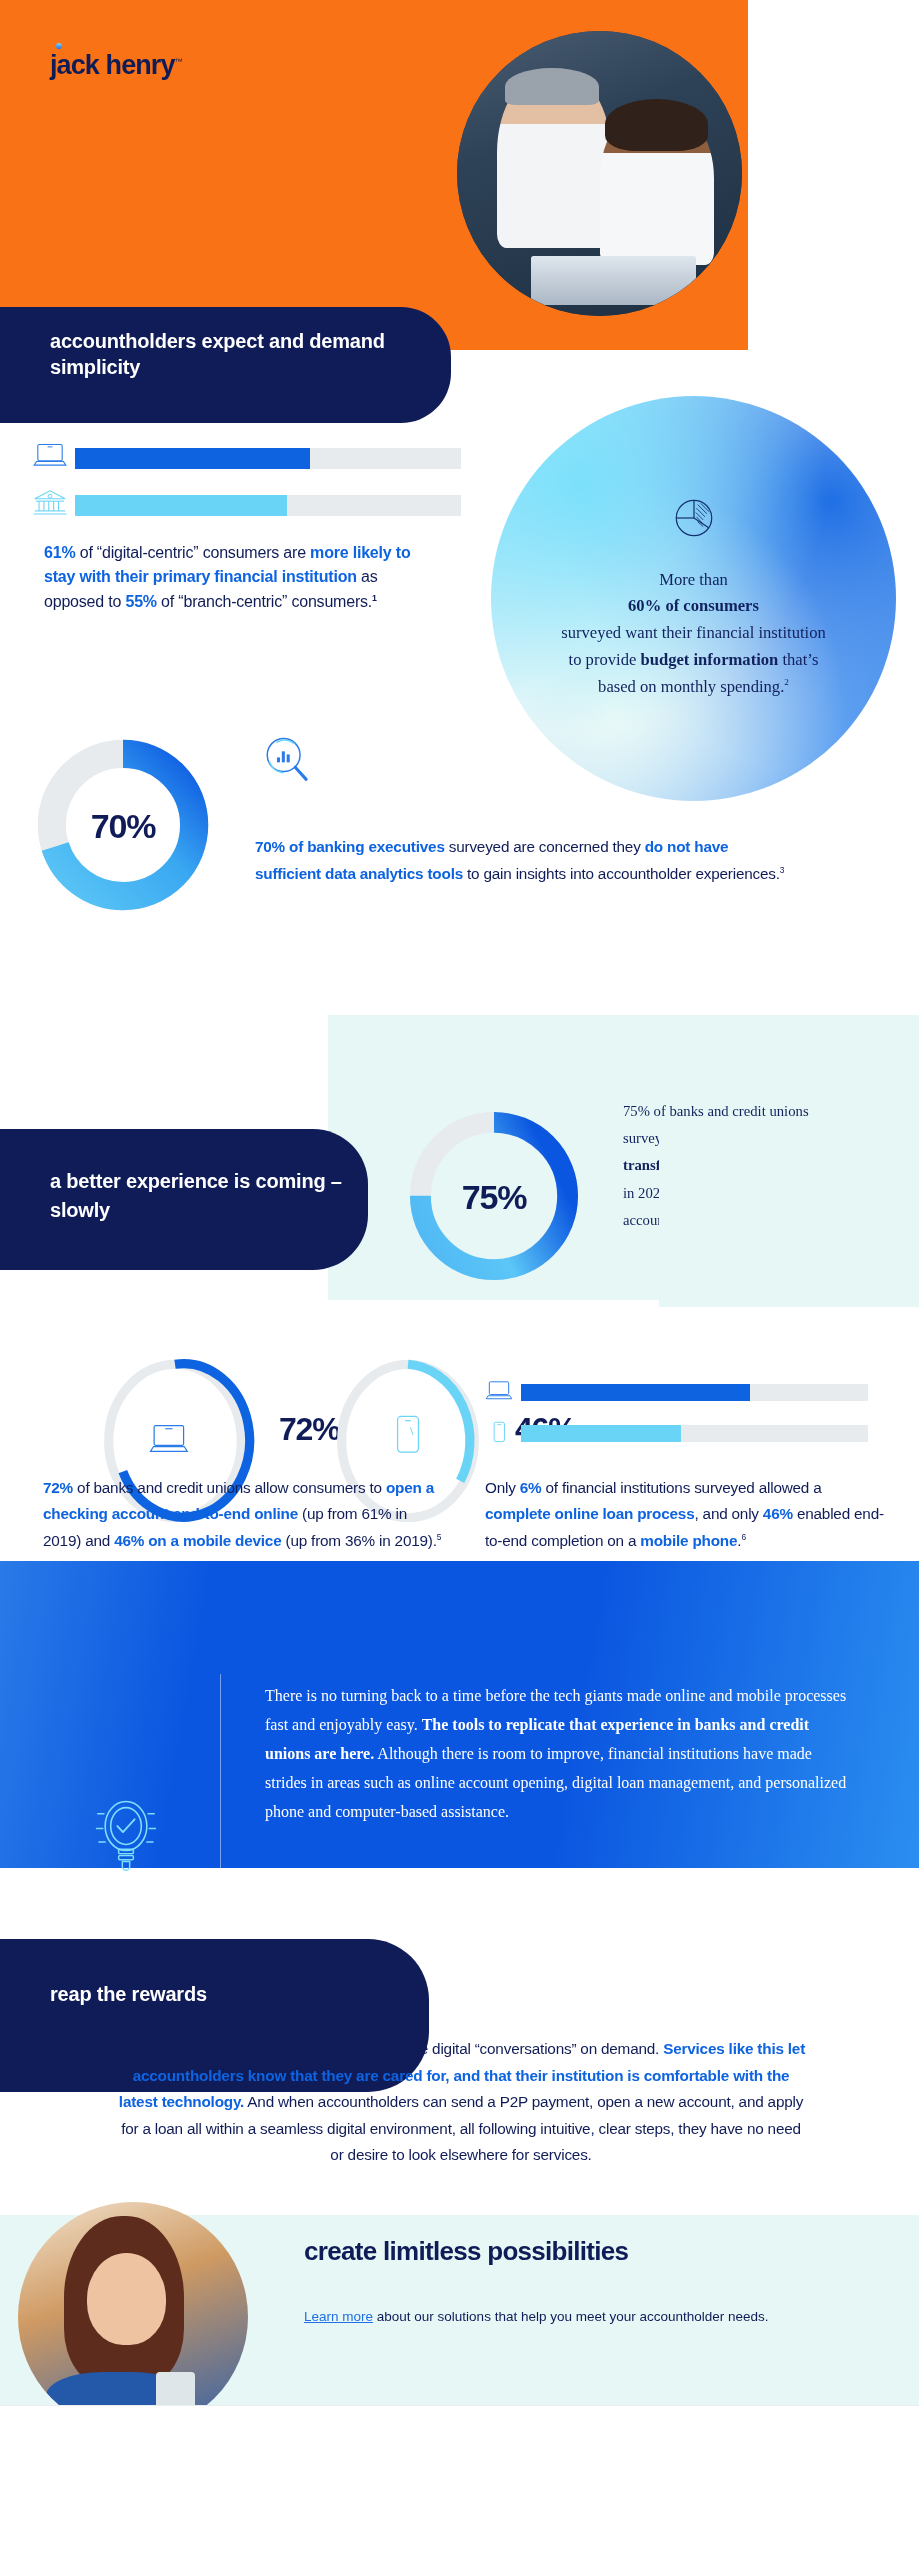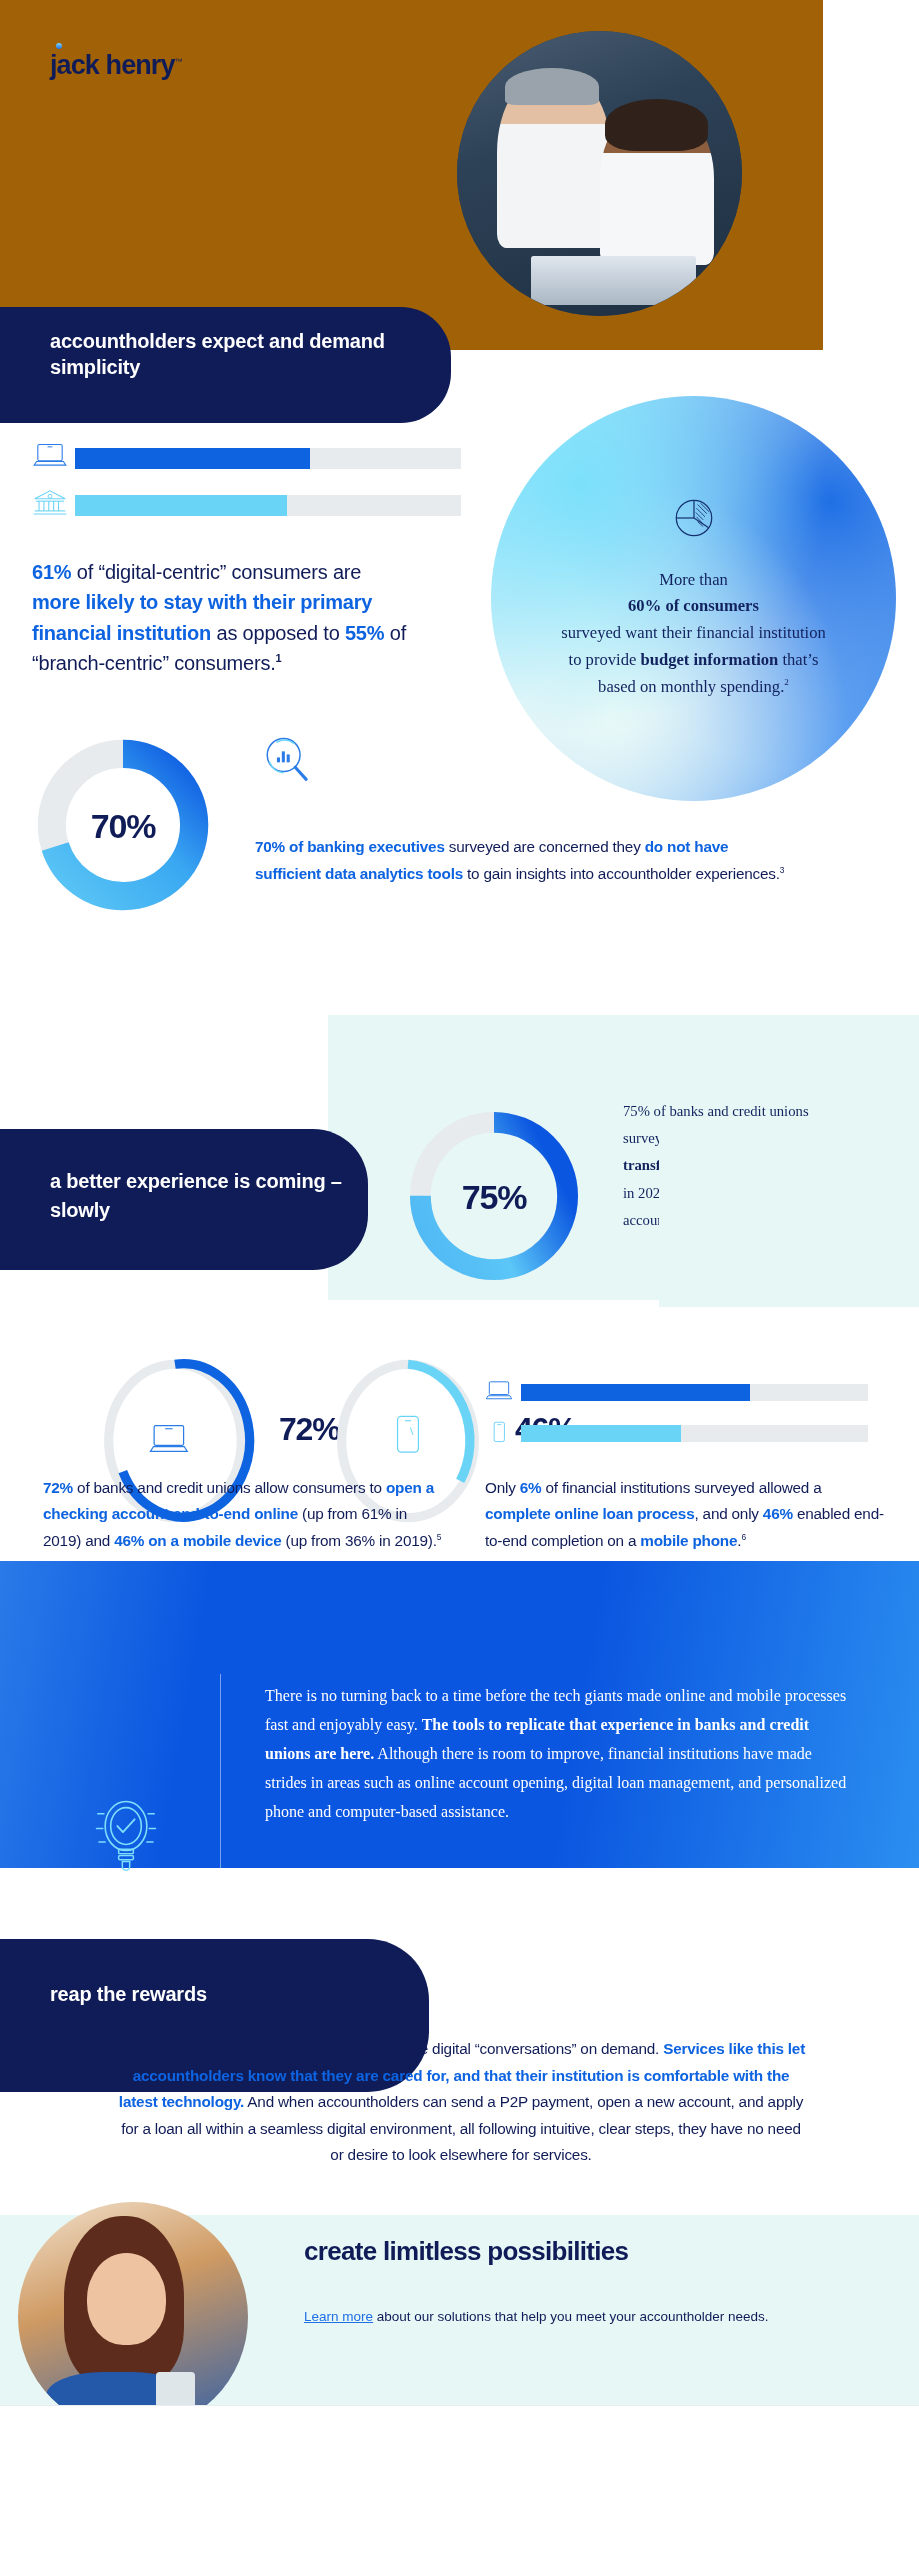--- a/index.html
+++ b/index.html
@@ -7,21 +7,21 @@
   body {
     font-family:"Liberation Sans", sans-serif;
     background:#ffffff;
     color:#0d1a5c;
     width:920px; height:2576px;
     position:relative; overflow:hidden;
   }
   .page { position:relative; width:920px; height:2576px; }
 
   
-  .hero { position:absolute; left:0; top:0; width:823px; height:350px; background:#a16207; }
+  .hero { position:absolute; left:0; top:0; width:748px; height:350px; background:#f97316; }
   .logo { position:absolute; left:50px; top:50px; }
   .logo-text { font-size:27px; font-weight:bold; letter-spacing:-0.9px; color:#101c58; }
   .logo-dot { position:absolute; left:5.5px; top:-7.4px; width:6.7px; height:6.7px; border-radius:50%;
               background:linear-gradient(180deg,#7fd8f7,#1f6fe5); }
   .logo-tm { font-size:8px; vertical-align:super; font-weight:normal; }
   .hero-title { position:absolute; left:50px; top:98px; width:429px;
      font-size:38px; line-height:1.16; font-weight:bold; letter-spacing:-1px; color:#101c58; }
 
   .hero-photo { position:absolute; left:457px; top:31px; width:285px; height:285px; border-radius:50%;
      overflow:hidden; background:#2a3d52; }
@@ -50,22 +50,22 @@
 
   
   .bars { position:absolute; left:32px; top:440px; width:429px; }
   .bar-row { display:flex; align-items:center; height:36px; }
   .bar-icon { width:43px; height:32px; flex:none; position:relative; }
   .bar-track { position:relative; flex:1; height:21px; background:#e7ebee; border-radius:0; }
   .bar-fill { position:absolute; left:0; top:0; height:100%; }
   .bar-fill.primary { background:#0d63e0; }
   .bar-fill.light { background:#6ad4f7; }
 
-  .stat-61 { position:absolute; left:32px; top:541px; width:380px;
-     font-size:20px; line-height:1.52; font-weight:bold; letter-spacing:-0.2px; color:#101c58;margin-top:16px; }
+  .stat-61 { position:absolute; left:44px; top:541px; width:380px;
+     font-size:16px; line-height:1.52; font-weight:bold; letter-spacing:-0.2px; color:#101c58; }
   .stat-61 .b { color:#0d63e0; }
   .stat-61 .n { font-weight:normal; color:#101c58; }
   sup { font-size:0.55em; vertical-align:super; }
 
   
   .bubble { position:absolute; left:491px; top:396px; width:405px; height:405px; border-radius:50%;
      background:
        radial-gradient(circle at 22% 22%, #7ce0fb 0%, rgba(124,224,251,0) 55%),
        radial-gradient(circle at 30% 78%, #eafaf7 0%, rgba(234,250,247,0) 55%),
        radial-gradient(circle at 84% 26%, #1f6fe5 0%, rgba(31,111,229,0) 60%),

